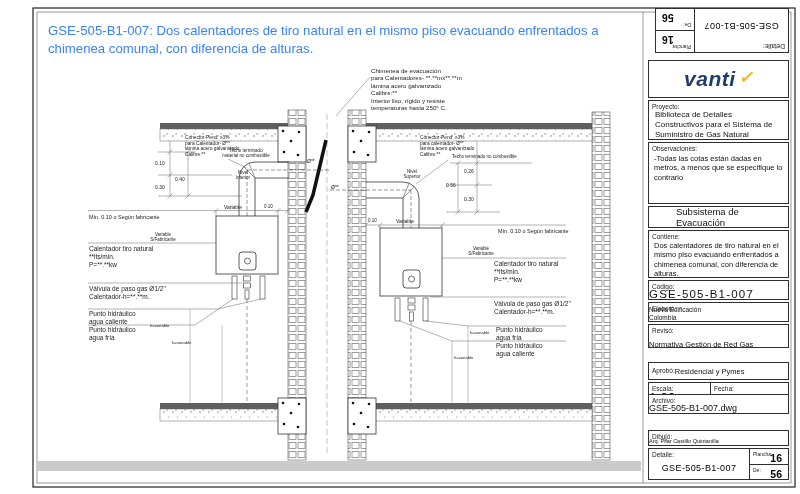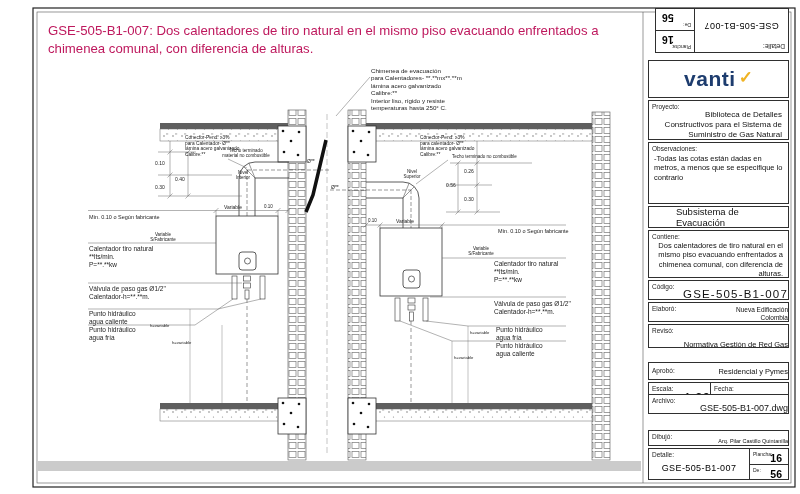--- a/index.html
+++ b/index.html
@@ -1,26 +1,26 @@
 <!DOCTYPE html>
 <html><head>
 <meta charset="utf-8">
 <style>
   html,body{margin:0;padding:0;background:#e9e9e9;}
   .page{position:relative;width:800px;height:494px;background:#fff;font-family:"Liberation Sans",sans-serif;overflow:hidden;}
   svg.draw{position:absolute;left:0;top:0;}
   .lbl{position:absolute;color:#1c1c1c;white-space:pre-line;line-height:1.2;}
   .c{text-align:center;}
-  .title{font-size:13.2px;line-height:1.35;color:#be185d;}
+  .title{font-size:13.2px;line-height:1.35;color:#3b82f6;}
   
   .tb-box{position:absolute;left:648px;width:141px;background:#fff;border:1px solid #2f2f2f;box-sizing:border-box;}
   .tb-label{position:absolute;left:3px;top:2px;font-size:6.5px;color:#222;white-space:nowrap;}
   .tb-label.tiny{font-size:5px;}
-  .tb-center{text-align:right;font-size:8px;color:#111;white-space:pre-line;line-height:1.25;}
-  .logo-box{display:flex;align-items:center;justify-content:center;}
+  .tb-center{text-align:left;font-size:8px;color:#111;white-space:pre-line;line-height:1.25;}
+  .logo-box{display:flex;align-items:center;justify-content:center;font-style:italic;}
   .logo-text{font-size:21px;font-weight:bold;color:#1d3c6e;letter-spacing:.5px;}
   .logo-check{font-size:17px;font-weight:bold;color:#f0b323;margin-left:3px;margin-top:-4px;}
   .det-wrap{display:flex;height:100%;}
   .det-left{flex:1;position:relative;display:flex;align-items:center;justify-content:center;}
   .det-right{width:38px;border-left:1px solid #2f2f2f;display:flex;flex-direction:column;}
   .det-cell{flex:1;position:relative;display:flex;align-items:center;justify-content:flex-end;padding-right:6px;box-sizing:border-box;}
   .det-cell + .det-cell{border-top:1px solid #2f2f2f;}
   .det-code{font-size:9px;margin-top:8px;letter-spacing:.4px;}
   .det-num{font-size:10.5px;font-weight:bold;margin-top:3px;}
   .row{display:flex;}

